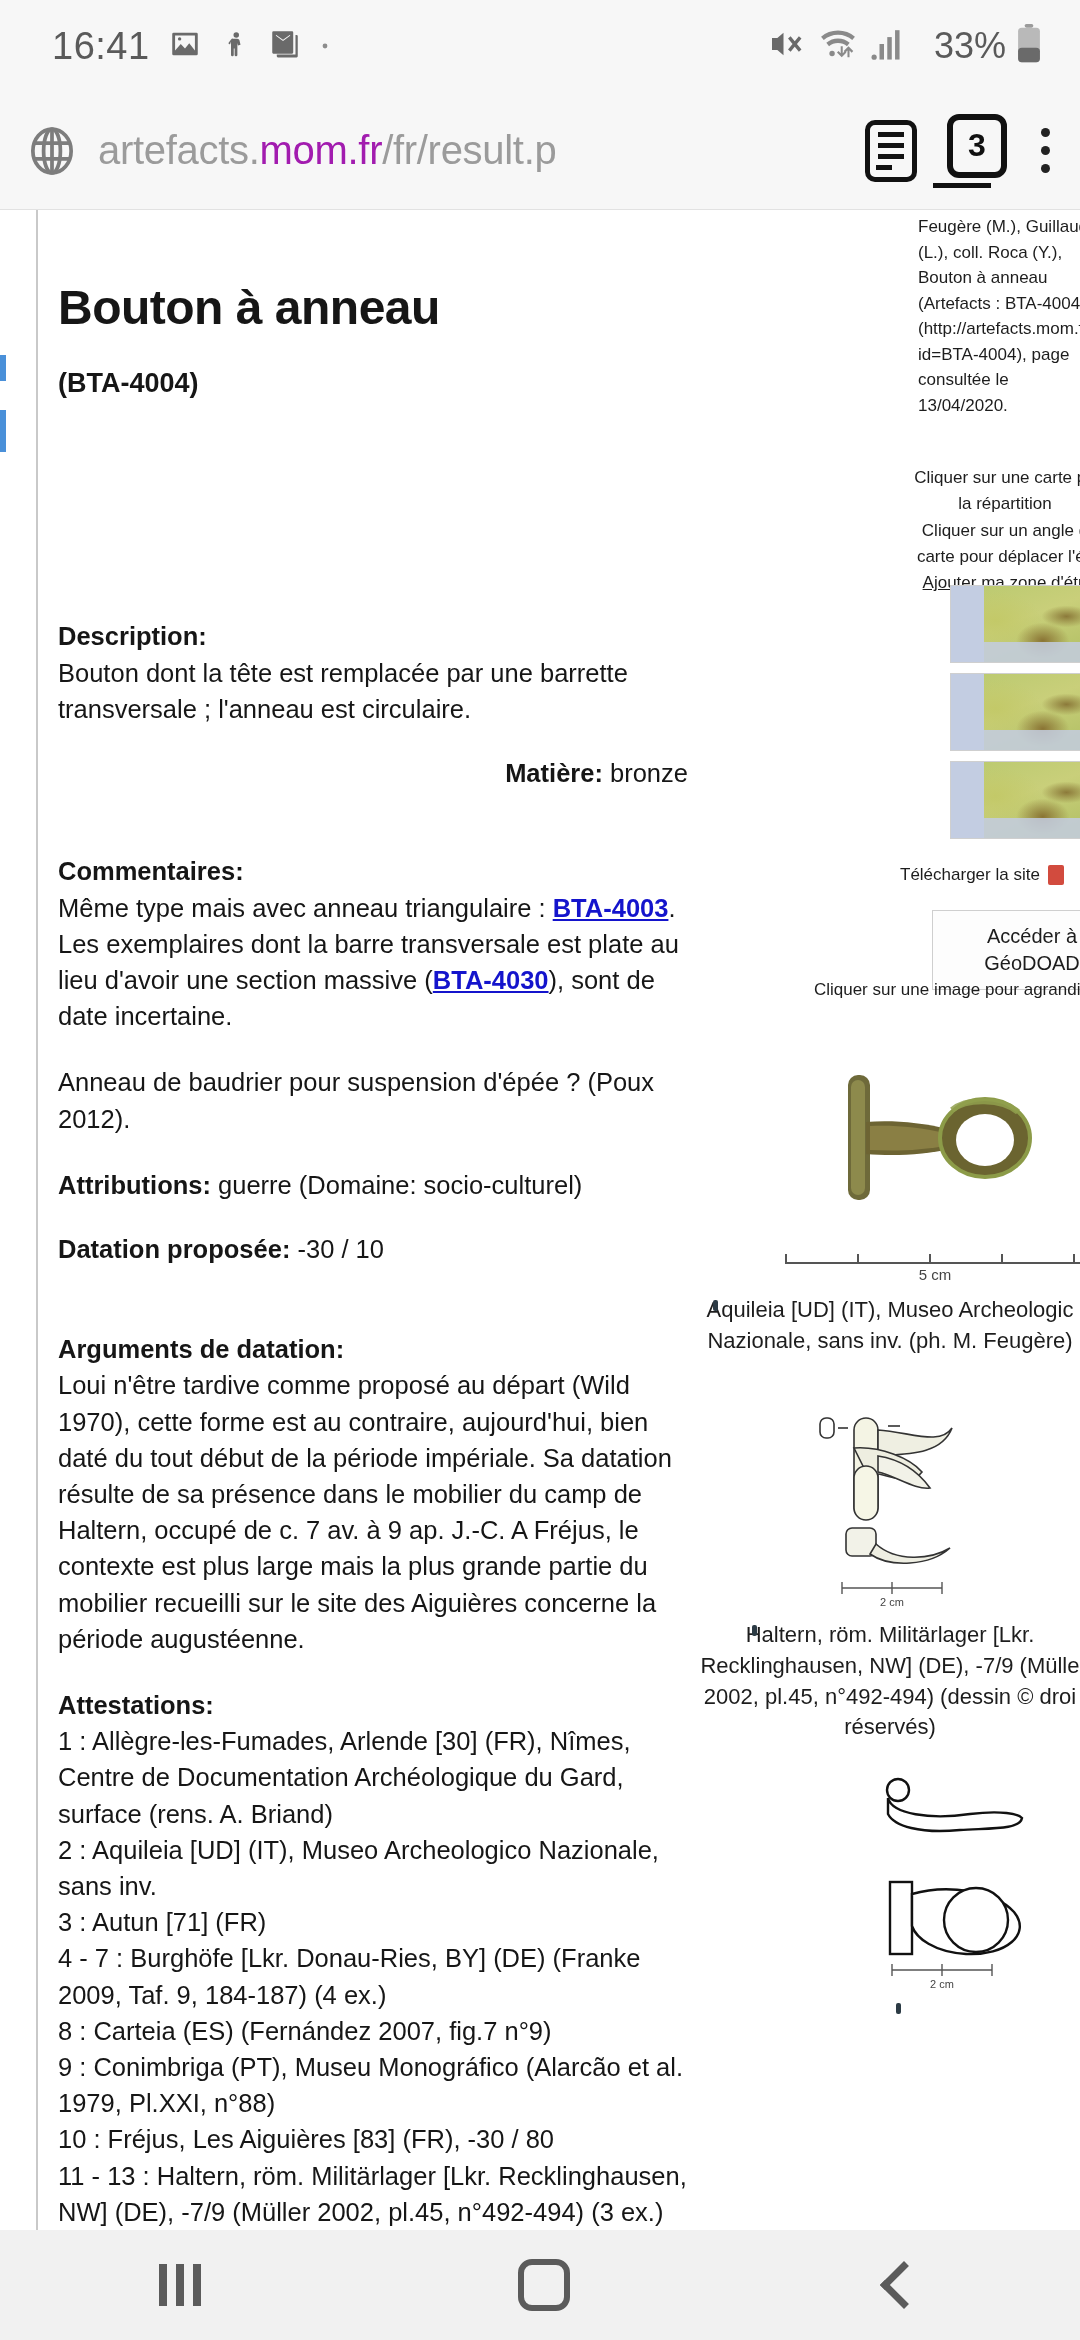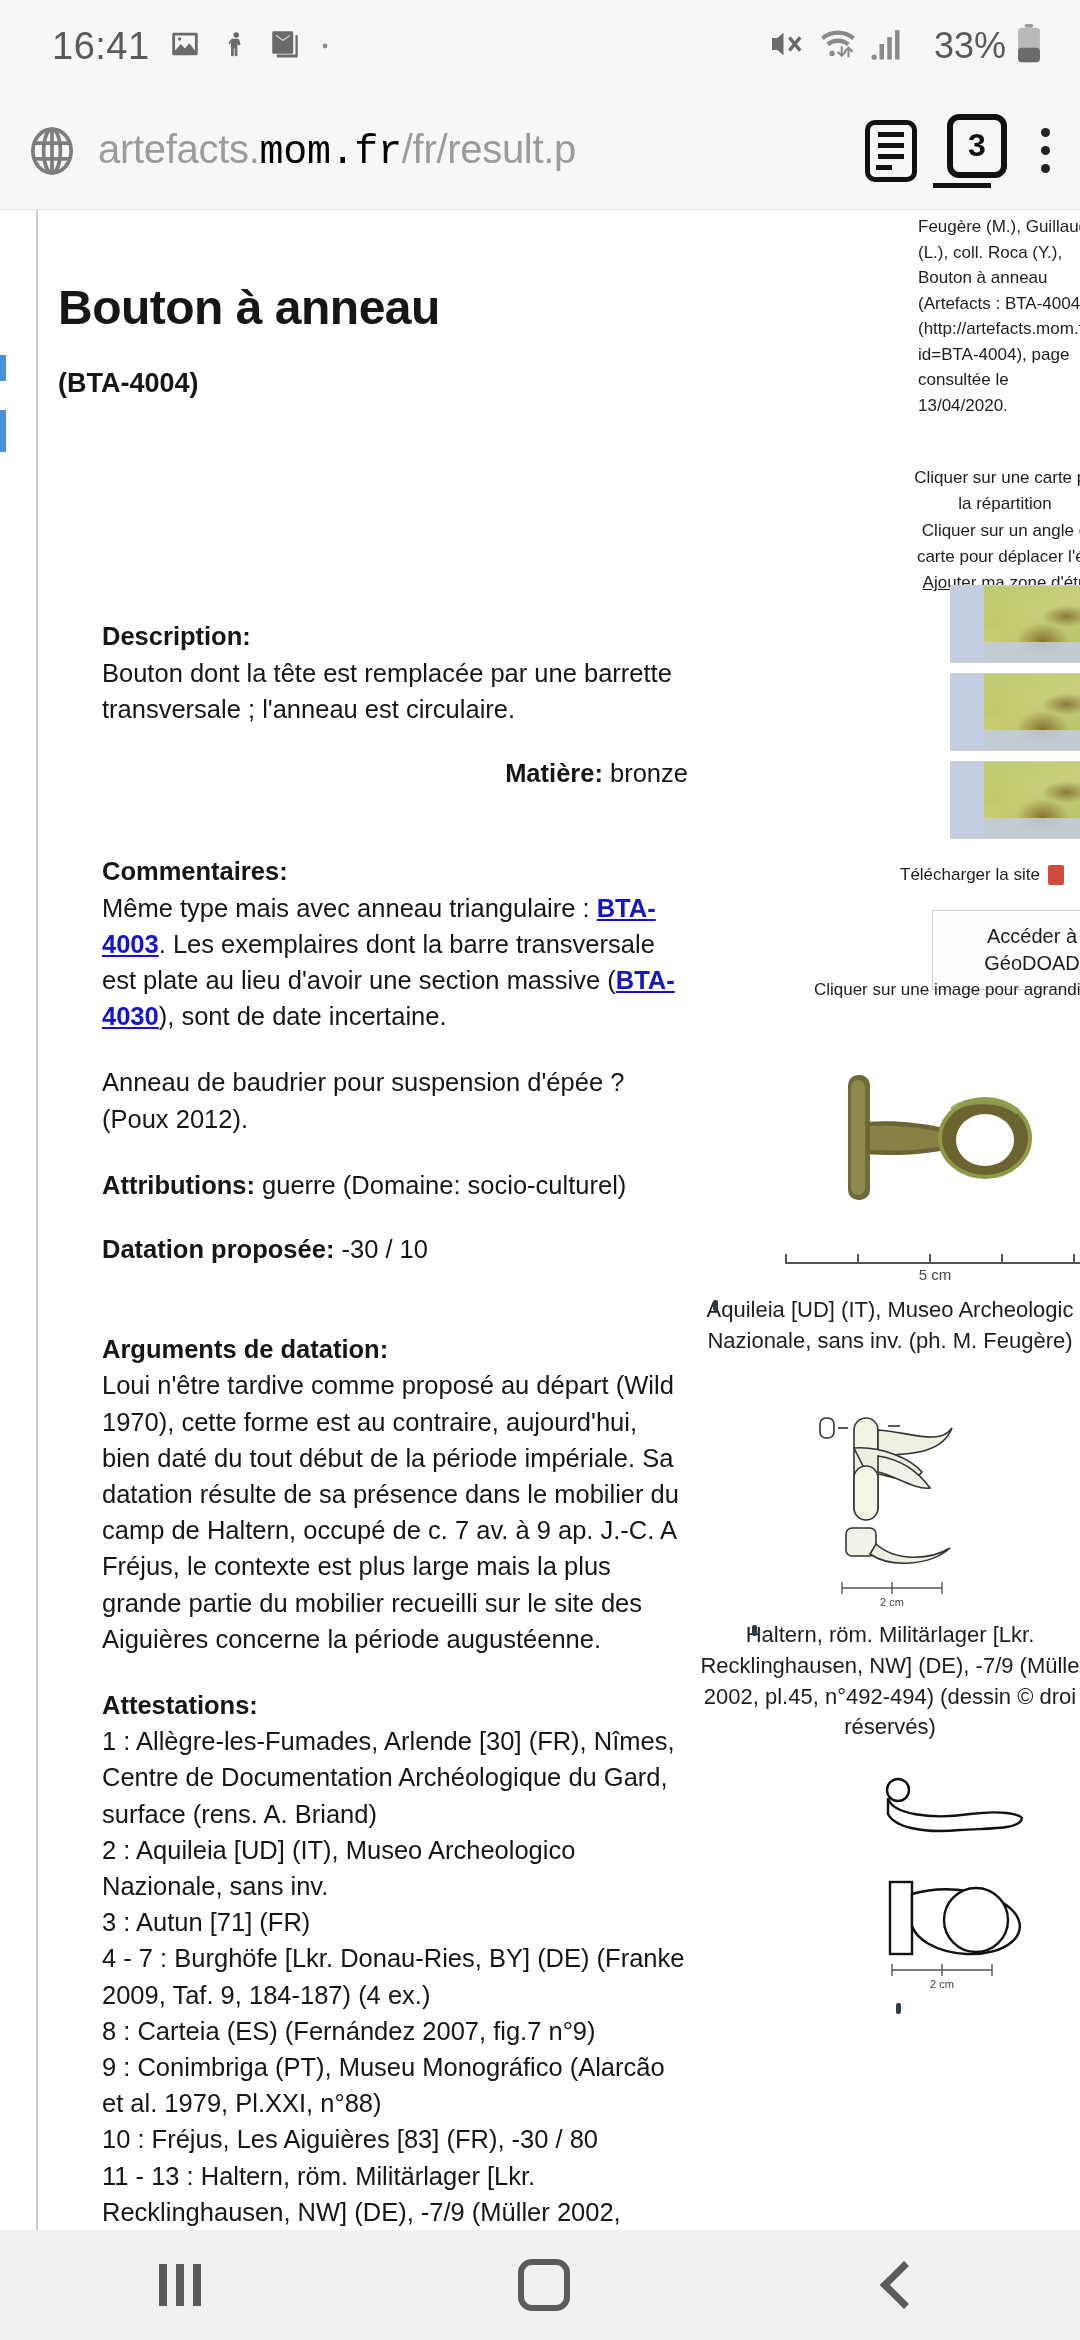--- a/index.html
+++ b/index.html
@@ -31,21 +31,21 @@
     display: flex; align-items: center; padding: 0 30px 0 24px;
     border-bottom: 1px solid #e2e2e2;
   }
   .globe { width: 56px; height: 56px; flex: 0 0 56px; margin-right: 18px; }
   .url-text {
     flex: 1 1 auto; font-size: 40px; color: #9b9b9b;
     white-space: nowrap; overflow: hidden; letter-spacing: -.3px;
     -webkit-mask-image: linear-gradient(to right, #000 88%, transparent 100%);
     mask-image: linear-gradient(to right, #000 88%, transparent 100%);
   }
-  .url-text .host { color: #000000; font-family: Liberation Mono, monospace; }
+  .url-text .host { color: #a21caf; }
   .reader-btn { width: 52px; height: 62px; border: 5px solid #111; border-radius: 10px;
     margin-left: 16px; display:flex; flex-direction: column; justify-content:center;
     align-items:center; gap:6px; flex: 0 0 auto;}
   .reader-btn i { display:block; height:5px; background:#111; width: 26px; }
   .reader-btn i.short { width: 16px; align-self: flex-start; margin-left: 6px;}
   .tabs-btn {
     width: 60px; height: 64px; border: 6px solid #111; border-radius: 12px;
     margin-left: 30px; display: flex; align-items: center; justify-content: center;
     font-size: 32px; font-weight: bold; color: #111; flex: 0 0 auto;
   }
@@ -62,21 +62,21 @@
   .page-inner { position: relative; width: 1080px; height: 2020px; }
   .left-rule { position: absolute; left: 36px; top: 0; width: 2px; height: 2020px; background: #c9c9c9; }
   .edge-mark { position: absolute; left: 0; width: 6px; height: 26px; background: #4a90d9; }
 
   .content {
     position: absolute; left: 58px; top: 0; width: 630px;
     font-size: 25.5px; line-height: 1.42; color: #161616;
   }
   h1.title { font-size: 48px; font-weight: bold; letter-spacing: -.5px; margin: 0; }
   .subid { font-size: 27px; font-weight: bold; margin-top: 22px; }
-  .sec { margin-top: 0; margin-left: 44px; }
+  .sec { margin-top: 0; }
   .sec b { font-weight: bold; }
   .lnk { color: #1414cc; font-weight: bold; text-decoration: underline; }
   .att-list div { margin: 0; }
 
   
   .rightcol {
     position: absolute; left: 700px; top: 0; width: 380px; height: 2020px;
     overflow: hidden;
   }
   .citation {

